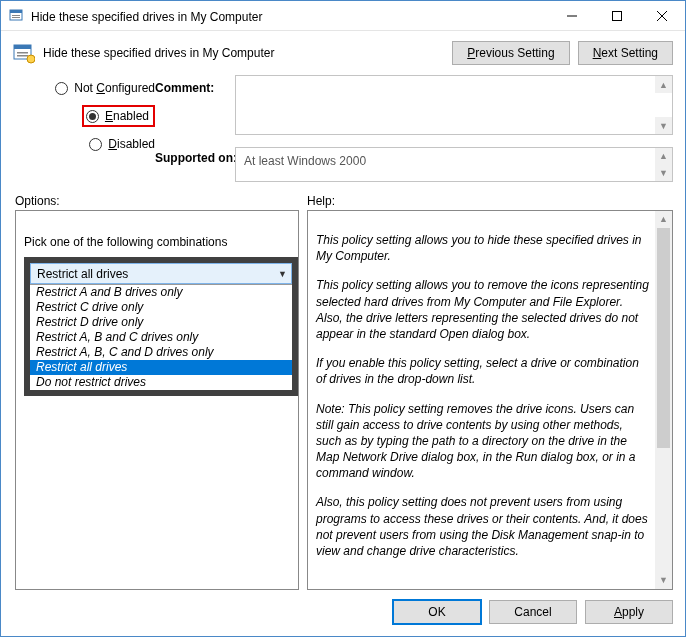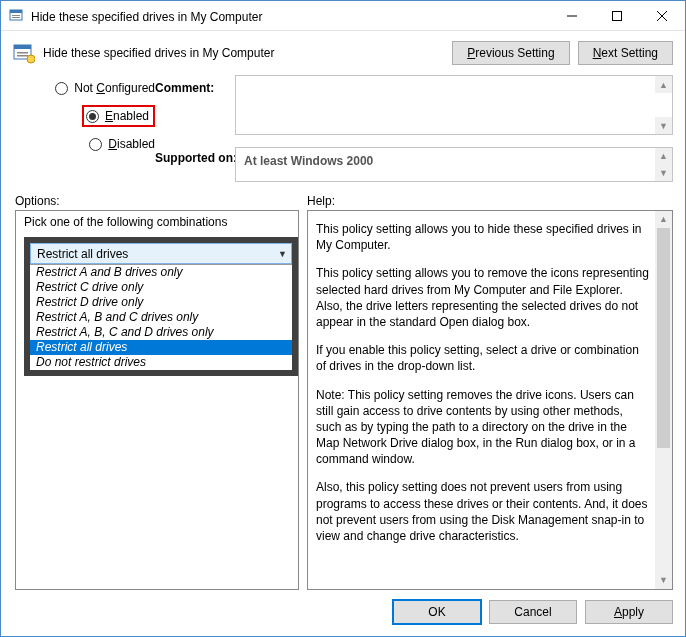--- a/index.html
+++ b/index.html
@@ -20,38 +20,38 @@
   .form-area { padding: 4px 12px 0 14px; display: grid; grid-template-columns: 140px 80px 1fr; column-gap: 0; }
   .radio-col { display: flex; flex-direction: column; gap: 10px; padding-top: 6px; align-items: flex-end; }
   .radio-row { display: flex; align-items: center; gap: 6px; }
   .radio-row label { cursor: default; }
   .radio-circle { width: 13px; height: 13px; border: 1px solid #333; border-radius: 50%; display: inline-flex; align-items: center; justify-content: center; background: #fff; }
   .radio-circle.checked::after { content: ""; width: 7px; height: 7px; border-radius: 50%; background: #333; }
   .hl-red { border: 2px solid #e30000; padding: 2px 4px 2px 2px; margin-left: -4px; display: inline-flex; align-items: center; gap: 6px; }
   .label-col { padding-top: 6px; font-weight: bold; }
   .label-col div { margin-bottom: 56px; white-space: nowrap; }
   .comment-box { position: relative; border: 1px solid #c4c4c4; height: 60px; margin-bottom: 12px; }
-  .supported-box { position: relative; border: 1px solid #c4c4c4; height: 35px; padding: 6px 8px; color: #555; font-weight: bold; }
+  .supported-box { position: relative; border: 1px solid #c4c4c4; height: 35px; padding: 6px 8px; color: #555; }
   .scroll-arrows { position: absolute; right: 0; top: 0; bottom: 0; width: 17px; display: flex; flex-direction: column; justify-content: space-between; }
   .scroll-arrow { width: 17px; height: 17px; background: #f0f0f0; display:flex; align-items:center; justify-content:center; color:#888; font-size:9px;}
   .captions { display: flex; padding: 12px 12px 2px 14px; }
   .captions .left { width: 292px; }
   .panels { display: flex; padding: 0 12px 0 14px; gap: 8px; flex: 1; min-height: 0; }
   .panel { border: 1px solid #888; background: #fff; position: relative; }
-  .panel.left { width: 284px; padding: 4px 8px 8px 8px; }
+  .panel.left { width: 284px; padding: 24px 8px 8px 8px; }
   .panel.right { flex: 1; padding: 8px 22px 8px 8px; line-height: 1.35; }
   .panel.right .scrollbar { position:absolute; right:0; top:0; bottom:0; width:17px; background:#f0f0f0; display:flex; flex-direction:column; justify-content:space-between; align-items:center;}
   .panel.right .scrollbar .thumb{ position:absolute; left:2px; right:2px; top:17px; height:220px; background:#cdcdcd;}
   .combo-wrap { border: 6px solid #404040; margin-top: 8px; width: 274px; }
   .combo { display:flex; align-items:center; justify-content:space-between; background: #e5f1fb; border:1px solid #7eb4ea; padding: 2px 4px 2px 6px; height:21px;}
   .combo .chev { font-size: 9px; color:#333; }
   .listbox { border-top: 1px solid #999; background:#fff; }
   .listbox div { padding: 0 6px; line-height: 15px; white-space: nowrap; font-style: italic; }
   .listbox .sel { background: #0078d7; color: #fff; }
-  .help-text p { margin: 2px 0 12px 0; }
+  .help-text p { margin: 13px 0 12px 0; font-style: italic; }
   .footer { display: flex; justify-content: flex-end; gap: 8px; padding: 10px 12px 12px 0; }
   .btn.ok { border: 1px solid #0078d7; outline: 1px solid #0078d7; background:#e1e1e1;}
 </style>
 </head>
 <body>
 
 <div class="window">
 
   <div class="titlebar">
     <svg class="titlebar-icon" viewBox="0 0 16 16">

